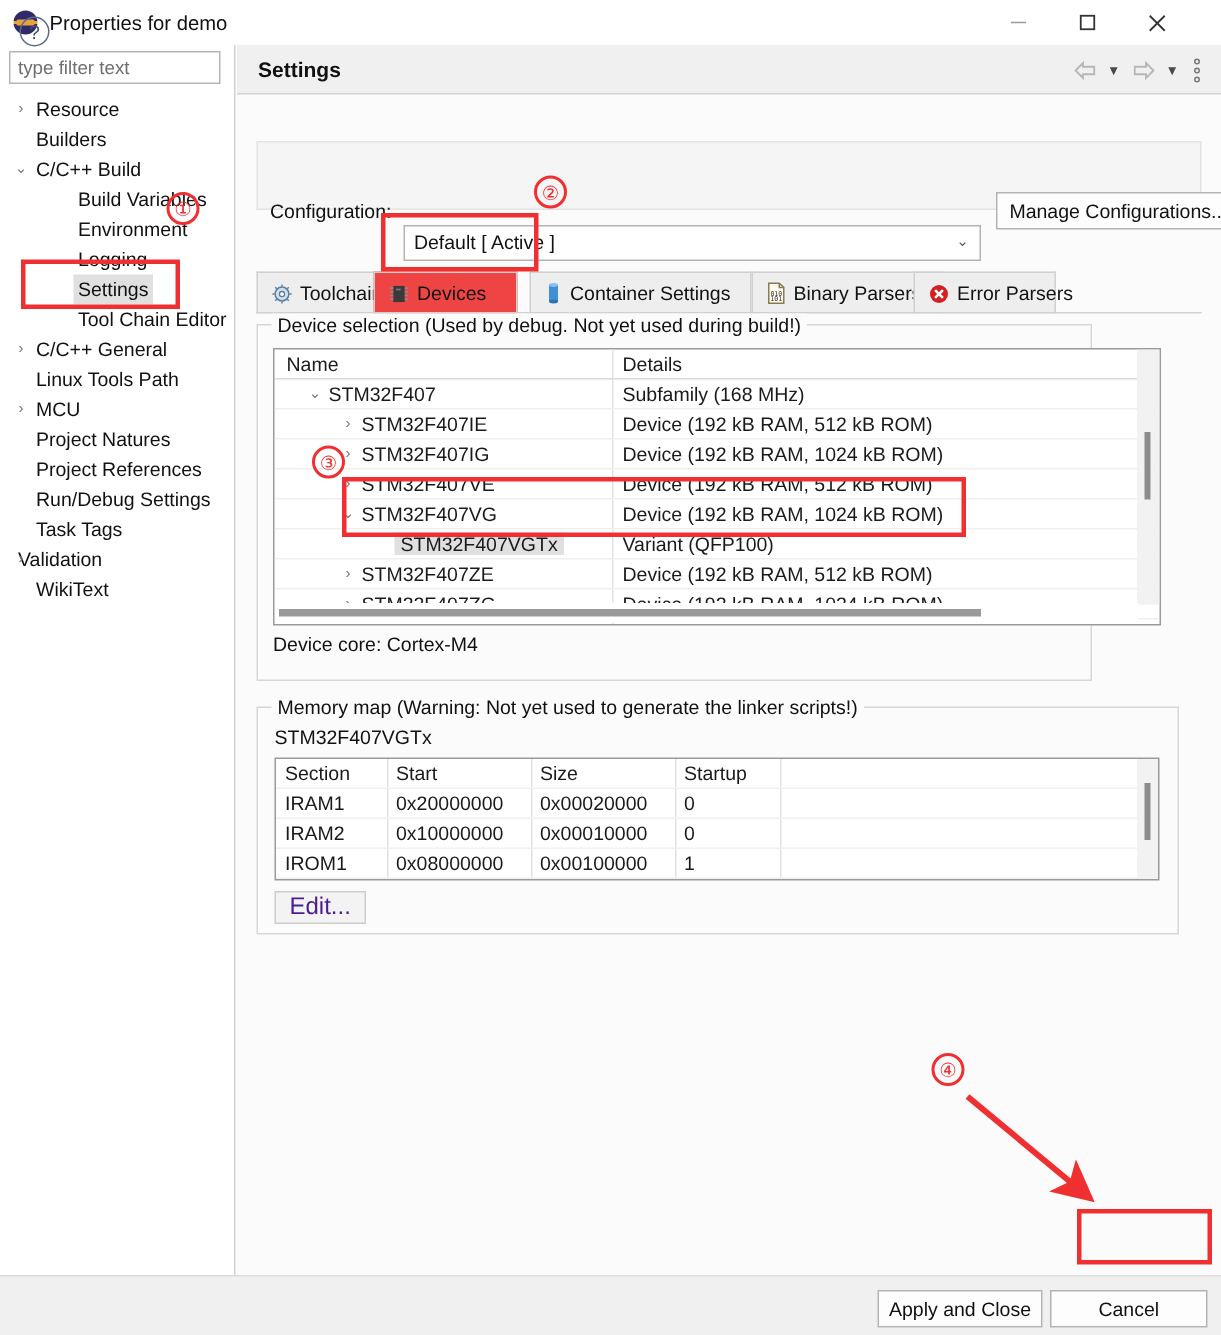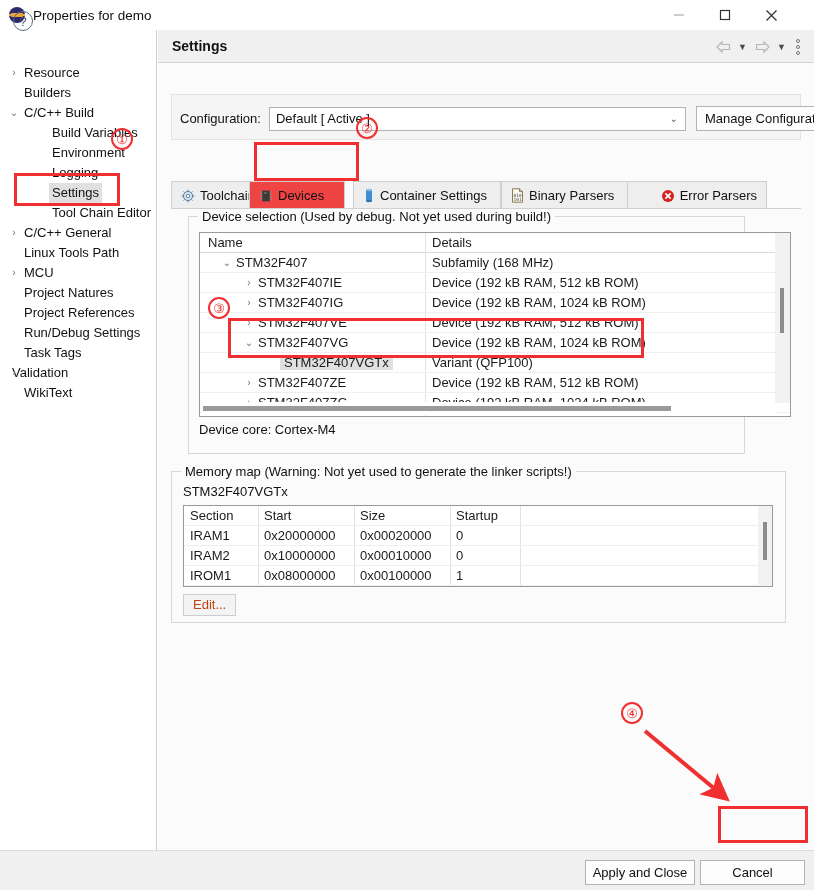--- a/index.html
+++ b/index.html
@@ -78,22 +78,22 @@
   .content { position:absolute; left:0; top:34px; width:656px; height:786px; background:#fbfbfb; }
 
   
   .config-box {
     position:absolute; left:13px; top:30px; width:630px; height:46px;
     background:#f5f5f5; border:1px solid #e3e3e3;
   }
   .config-row { position:absolute; left:8px; top:11px; display:flex; align-items:center; }
   .config-label { font-size:13px; color:#111; margin-right:8px; }
   .config-select {
-    width:417px; height:24px; border:1px solid #b3b3b3; background:#fff;
-    position:relative; font-size:13px; color:#111; line-height:22px; padding-left:6px;
+    width:385px; height:24px; border:1px solid #b3b3b3; background:#fff;
+    position:relative; font-size:13px; color:#111; line-height:22px; padding-left:6px;margin-top:44px;
   }
   .config-select .chev {
     position:absolute; right:7px; top:0; line-height:22px; color:#5a5a5a; font-size:10px;
   }
   .manage-btn {
     margin-left:10px; height:25px; border:1px solid #b3b3b3; background:#fdfdfd;
     font-size:13px; color:#111; padding:0 8px; line-height:23px; white-space:nowrap;
   }
 
   
@@ -145,22 +145,22 @@
   }
   .mm-row { position:relative; height:20px; line-height:20px; border-bottom:1px solid #efefef; font-size:13px; }
   .mm-c { position:absolute; top:0; height:20px; white-space:nowrap; }
   .mm-c0 { left:6px; width:68px; } .mm-c1 { left:80px; width:90px; }
   .mm-c2 { left:176px; width:90px; } .mm-c3 { left:272px; width:70px; }
   .mm-vline { position:absolute; top:0; width:1px; height:82px; background:#e2e2e2; }
   .mm-scroll { position:absolute; right:0; top:0; width:14px; height:82px; background:#f2f2f2; }
   .mm-thumb { position:absolute; left:5px; top:16px; width:4px; height:38px; background:#8c8c8c; }
   .edit-btn {
     position:absolute; left:11px; top:122px; height:22px; padding:0 9px;
-    border:1px solid #cdcdcd; background:#f3f3f3; color:#c2410c;
-    font-size:13px; line-height:20px;
+    border:1px solid #cdcdcd; background:#f3f3f3; color:#4c1d95;
+    font-size:16px; line-height:20px;
   }
 
   
   .btn {
     border:1px solid #b3b3b3; background:#fdfdfd; font-size:13px; color:#111;
     display:flex; align-items:center; justify-content:center; white-space:nowrap;
   }
   .btn.focus { border:2px solid #0a6cc4; }
   .btn-restore { position:absolute; left:451px; top:812px; width:110px; height:25px; }
   .btn-apply   { position:absolute; left:566px; top:811px; width:80px; height:27px; }
@@ -208,20 +208,21 @@
       <div class="win-btn">
         <svg class="ico" width="13" height="13" viewBox="0 0 13 13">
             <line x1="1.5" y1="1.5" x2="11.5" y2="11.5" stroke="#333" stroke-width="1.2"></line>
             <line x1="11.5" y1="1.5" x2="1.5" y2="11.5" stroke="#333" stroke-width="1.2"></line>
           </svg>
       </div>
     </div>
   </div>
 
   <div class="left-panel">
+    <div class="filter-box">type filter text</div>
     <div class="tree" id="tree">
         <div class="tree-item"><span class="twisty" style="left: 5px;">›</span><span class="tlabel" style="margin-left: 21px;">Resource</span></div>
         <div class="tree-item"><span class="twisty" style="left: 5px;"></span><span class="tlabel" style="margin-left: 21px;">Builders</span></div>
         <div class="tree-item"><span class="twisty" style="left: 5px;">⌄</span><span class="tlabel" style="margin-left: 21px;">C/C++ Build</span></div>
         <div class="tree-item"><span class="twisty" style="left: 33px;"></span><span class="tlabel" style="margin-left: 49px;">Build Variables</span></div>
         <div class="tree-item"><span class="twisty" style="left: 33px;"></span><span class="tlabel" style="margin-left: 49px;">Environment</span></div>
         <div class="tree-item"><span class="twisty" style="left: 33px;"></span><span class="tlabel" style="margin-left: 49px;">Logging</span></div>
         <div class="tree-item selected"><span class="twisty" style="left: 33px;"></span><span class="tlabel" style="margin-left: 49px;">Settings</span></div>
         <div class="tree-item"><span class="twisty" style="left: 33px;"></span><span class="tlabel" style="margin-left: 49px;">Tool Chain Editor</span></div>
         <div class="tree-item"><span class="twisty" style="left: 5px;">›</span><span class="tlabel" style="margin-left: 21px;">C/C++ General</span></div>
@@ -320,33 +321,33 @@
                 <path d="M1.5 0.8 H8.5 L11.5 3.6 V14.2 H1.5 Z" fill="#fdfaf0" stroke="#8a7a50" stroke-width="1"></path>
                 <path d="M8.5 0.8 V3.6 H11.5" fill="none" stroke="#8a7a50" stroke-width="1"></path>
                 <g font-family="DejaVu Sans Mono, monospace" font-size="4.4" fill="#333">
                   <text x="2.6" y="9">010</text>
                   <text x="2.6" y="12.8">101</text>
                 </g>
               </svg>
             </span>
             <span>Binary Parsers</span>
           </div>
-          <div class="tab" style="left: 456px; width: 140px; justify-content: flex-end;">
+          <div class="tab" style="left: 438px; width: 95px;">
             <span>
               <svg class="ico" width="14" height="14" viewBox="0 0 14 14">
                 <circle cx="7" cy="7" r="6" fill="#d42020"></circle>
                 <path d="M4.4 4.4 L9.6 9.6 M9.6 4.4 L4.4 9.6" stroke="#fff" stroke-width="1.7"></path>
               </svg>
             </span>
             <span>Error Parsers</span>
           </div>
         </div>
       <div class="tab-strip-line"></div>
 
-      <div class="group" style="left:30px; top:152px; width:557px; height:238px;">
+      <div class="group" style="left:13px; top:152px; width:557px; height:238px;">
         <div class="group-title">Device selection (Used by debug. Not yet used during build!)</div>
 
         <div class="dev-table">
           <div class="dv-col-sep"></div>
           <div id="devrows">
               <div class="dv-row header">
                 <span class="dv-name" style="padding-left:8px">Name</span>
                 <span class="dv-det" style="padding-left:6px">Details</span>
               </div>
               <div class="dv-row">

